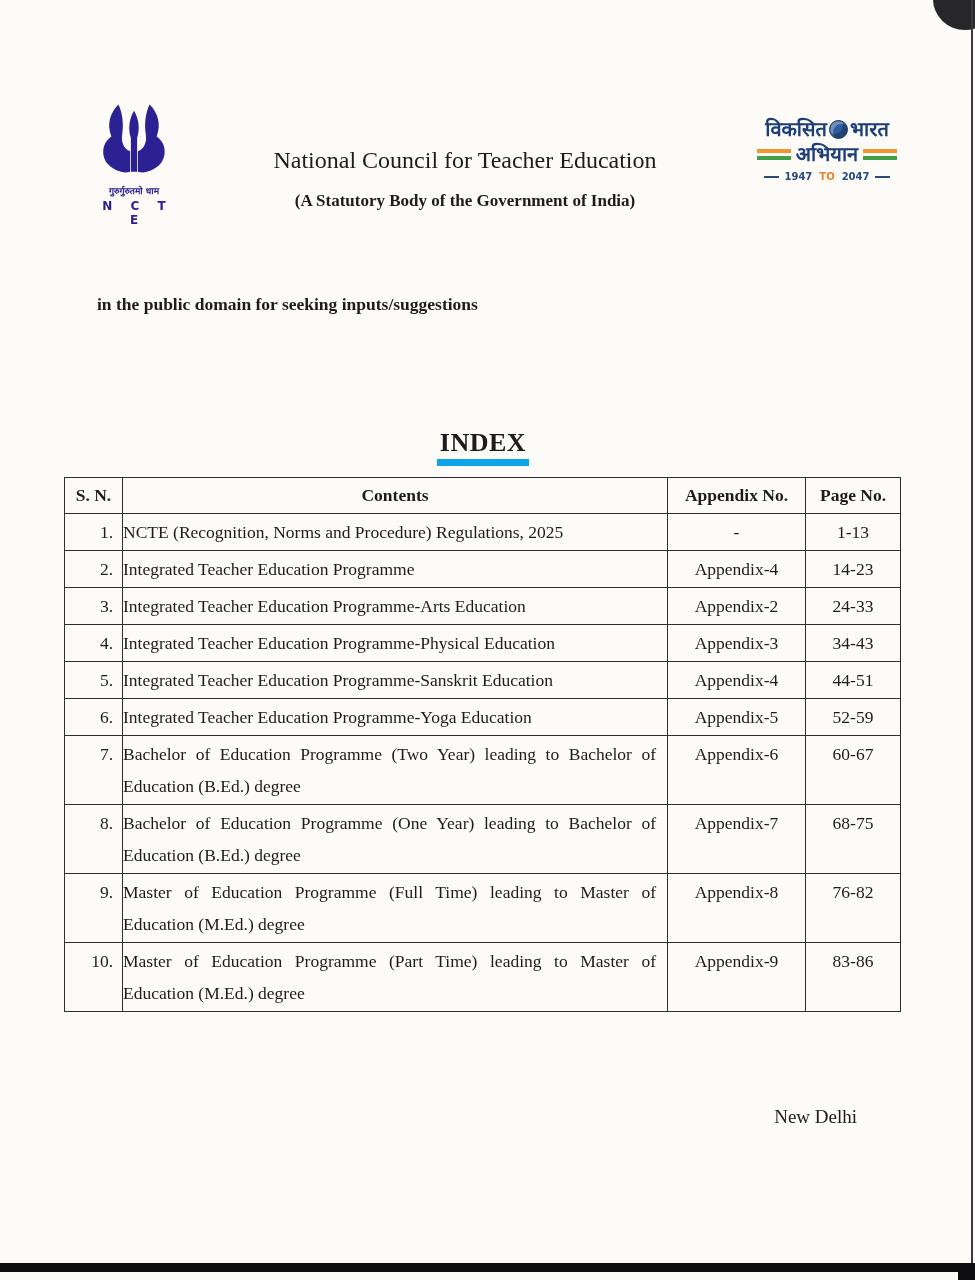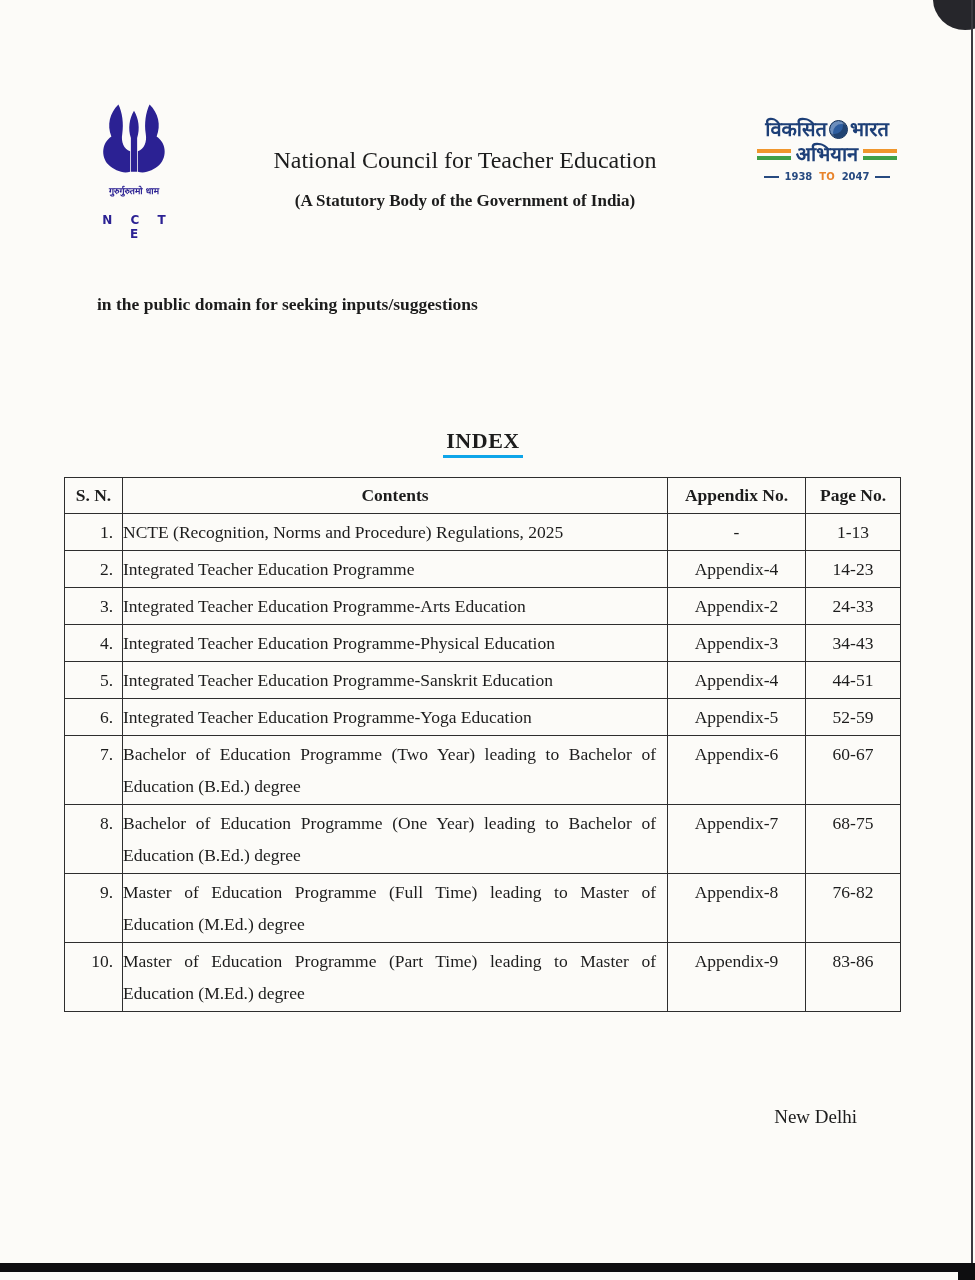--- a/index.html
+++ b/index.html
@@ -18,21 +18,21 @@
   .edge-line   { position:absolute; top:0; right:2px; width:2px; height:1264px; background:#3a3a40; }
   .bottom-bar  { position:absolute; top:1263px; left:0; width:975px; height:9px; background:#0e0e10; }
   .bottom-corner { position:absolute; top:1263px; right:0; width:17px; height:17px; background:#0e0e10; }
 
   
   .ncte-logo { position:absolute; left:84px; top:101px; width:100px; text-align:center; color:#2b2193; }
   .ncte-logo svg { display:block; margin:0 auto; }
   .ncte-motto  { font-family:"DejaVu Sans",sans-serif; font-size:9px; font-weight:bold;
                  margin-top:1px; white-space:nowrap; color:#2b2193; }
   .ncte-acronym{ font-family:"DejaVu Sans",sans-serif; font-size:12px; font-weight:bold;
-                 letter-spacing:7px; padding-left:7px; margin-top:16px; color:#2b2193; }
+                 letter-spacing:7px; padding-left:7px; margin-top:2px; color:#2b2193; }
 
   
   .header-text { position:absolute; left:160px; top:147px; width:610px; text-align:center; }
   .doc-title   { font-size:24px; font-weight:normal; }
   .doc-subtitle{ font-size:17px; font-weight:bold; margin-top:17px; }
 
   
   .viksit { position:absolute; left:752px; top:117px; width:150px; 
             color:#1d3f77; font-family:"DejaVu Sans",sans-serif; }
   .viksit-line1 { display:flex; align-items:center; justify-content:center; gap:2px;
@@ -51,22 +51,22 @@
   .dash { width:15px; height:2px; background:#274a80; }
   .to-orange { color:#e8832a; padding:0 2px; }
 
   
   .subject { position:absolute; left:97px; top:288px; width:760px;
              font-size:17.5px; font-weight:bold; line-height:33.5px; }
   .subject .just { text-align:justify; text-align-last:justify; }
 
   
   .index-heading-wrap { position:absolute; left:65px; top:428px; width:836px; text-align:center; }
-  .index-heading { display:inline-block; font-size:22px; font-weight:bold; letter-spacing:.5px;
-                   border-bottom:3px solid #0ea5e9; padding:0 3px 1px; }
+  .index-heading { display:inline-block; font-size:26px; font-weight:bold; letter-spacing:.5px;
+                   border-bottom:7px solid #0ea5e9; padding:0 3px 1px; }
 
   
   table.index { position:absolute; left:64px; top:477px; width:836px;
                 border-collapse:collapse; font-size:17.5px; table-layout:fixed; }
   .index th, .index td { border:1.6px solid #2e2e2e; }
   .index th { font-weight:bold; padding:3px 2px; line-height:29px; }
   .index td { vertical-align:top; padding:2px 4px; line-height:32px; }
   .index td.col-sn { text-align:right; padding-right:9px; }
   .index td.col-contents { text-align:justify; padding-left:0; padding-right:11px; }
   .index td.col-appendix, .index td.col-pages { text-align:center; }
@@ -114,21 +114,21 @@
         <b class="stripe-green"></b>
       </span>
     <span>अभियान</span>
     <span class="stripes">
         <b class="stripe-saffron"></b>
         <b class="stripe-green"></b>
       </span>
   </div>
   <div class="viksit-line3">
     <span class="dash"></span>
-    <span>1938</span>
+    <span>1947</span>
     <span class="to-orange">TO</span>
     <span>2047</span>
     <span class="dash"></span>
   </div>
 </div>
 
 <div class="subject">
   <div>in the public domain for seeking inputs/suggestions</div>
 </div>
 

